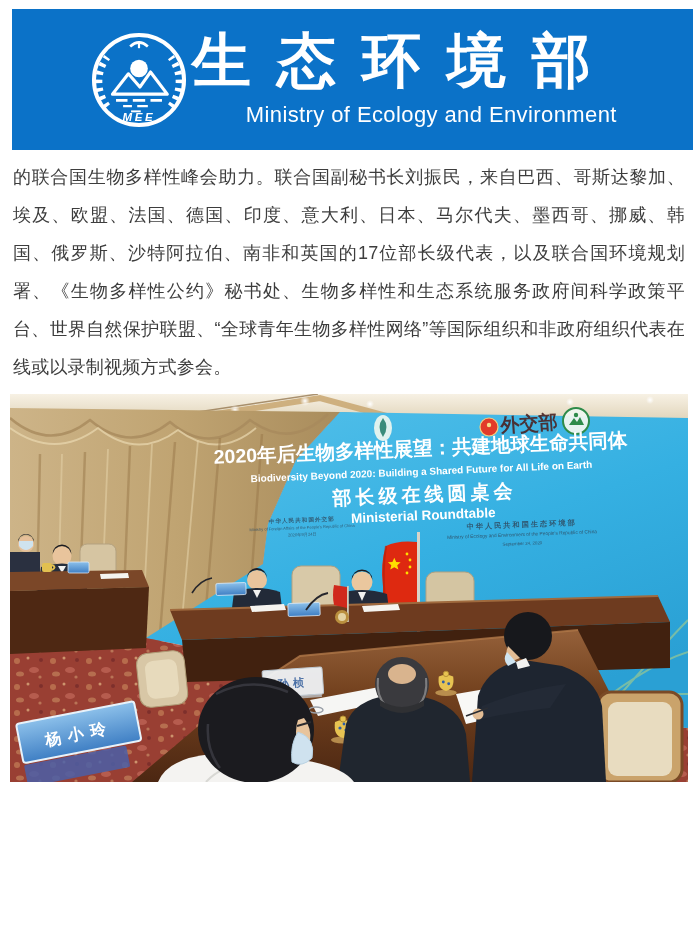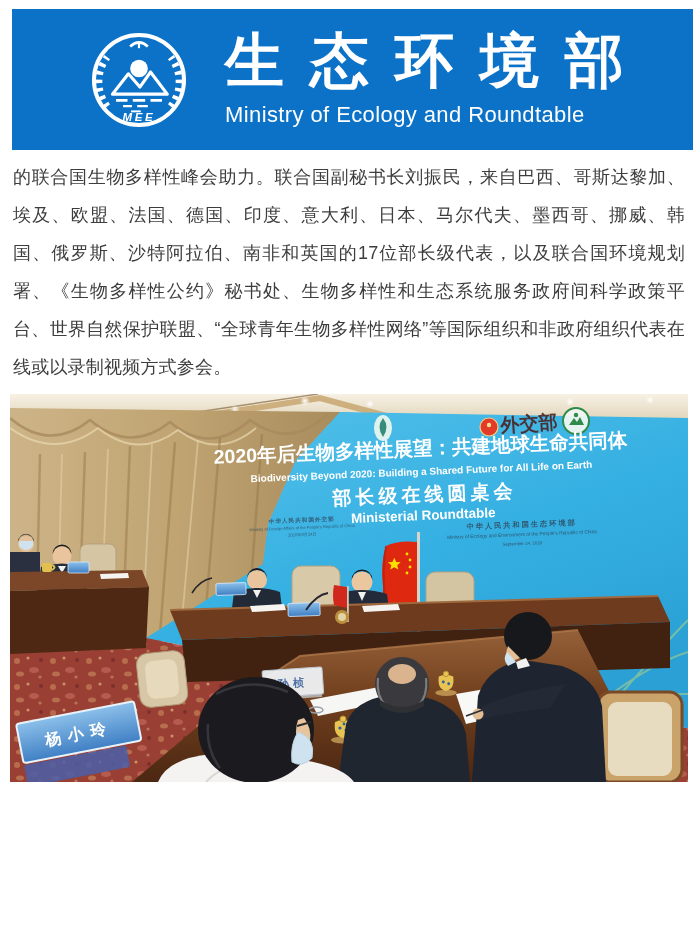--- a/index.html
+++ b/index.html
@@ -2,21 +2,21 @@
 <html><head>
 <meta charset="utf-8">
 <style>
   html,body{margin:0;padding:0;background:#f3f3f3;}
   .page{position:relative;width:698px;height:931px;background:#ffffff;overflow:hidden;
         font-family:"Liberation Sans",sans-serif;}
   
   .banner{position:absolute;left:12px;top:9px;width:681px;height:141px;background:#0b72c8;
           display:flex;align-items:center;}
   .banner .logo{margin-left:74px;width:106px;height:106px;flex:0 0 auto;font-style:italic;}
-  .banner .titles{margin-left:33px;color:#fff;}
+  .banner .titles{color:#fff;text-align:right;}
   .banner .title-cn{font-size:59px;font-weight:bold;letter-spacing:0.44em;line-height:1.05;
                     white-space:nowrap;}
   .banner .title-en{font-size:22px;letter-spacing:0.4px;margin-top:9px;white-space:nowrap;}
   
   .article{margin:44px 13px 0 13px;font-size:18px;line-height:38px;color:#3d3d3d;
            text-align:justify;text-indent:2em;letter-spacing:0.2px;}
   
   .photo{display:block;margin:8px 0 0 10px;width:678px;height:388px;}
   .photo svg{display:block;}
   svg text{font-family:"Liberation Sans",sans-serif;}
@@ -37,21 +37,21 @@
         <circle cx="0" cy="-13" r="10" fill="#ffffff"></circle>
         <path d="M-30,16 L-12,-7 L1,8 L13,-9 L32,16 Z" fill="#0b72c8" stroke="#ffffff" stroke-width="3.6" stroke-linejoin="round"></path>
         <path d="M-26,23 h13 M-7,23 h14 M13,23 h13" stroke="#ffffff" stroke-width="3.2"></path>
         <path d="M-18,29.5 h10 M-2,29.5 h12" stroke="#ffffff" stroke-width="2.6"></path>
         <path d="M-9,35.5 h11" stroke="#ffffff" stroke-width="2.2"></path>
         <text x="0" y="46" text-anchor="middle" font-size="13" font-weight="bold" letter-spacing="3" fill="#ffffff">MEE</text>
       </svg>
     </div>
     <div class="titles">
       <div class="title-cn">生态环境部</div>
-      <div class="title-en">Ministry of Ecology and Roundtable</div>
+      <div class="title-en">Ministry of Ecology and Environment</div>
     </div>
   </header>
 
   <p class="article">9月24日，生态环境部部长黄润秋主持召开“2020年后生物多样性展望：共建地球生命共同体”部长级在线圆桌会。会议聚焦生物多样性与可持续发展、2020年后生物多样性全球治理开展深入对话和交流，进一步凝聚各方共识，为将于9月30日召开的联合国生物多样性峰会助力。联合国副秘书长刘振民，来自巴西、哥斯达黎加、埃及、欧盟、法国、德国、印度、意大利、日本、马尔代夫、墨西哥、挪威、韩国、俄罗斯、沙特阿拉伯、南非和英国的17位部长级代表，以及联合国环境规划署、《生物多样性公约》秘书处、生物多样性和生态系统服务政府间科学政策平台、世界自然保护联盟、“全球青年生物多样性网络”等国际组织和非政府组织代表在线或以录制视频方式参会。</p>
 
   <figure class="photo">
     <svg viewBox="0 0 678 388" width="678" height="388">
       <defs>
         <linearGradient id="gCeil" x1="0" y1="0" x2="0" y2="1">
           <stop offset="0" stop-color="#f7f1e4"></stop>

